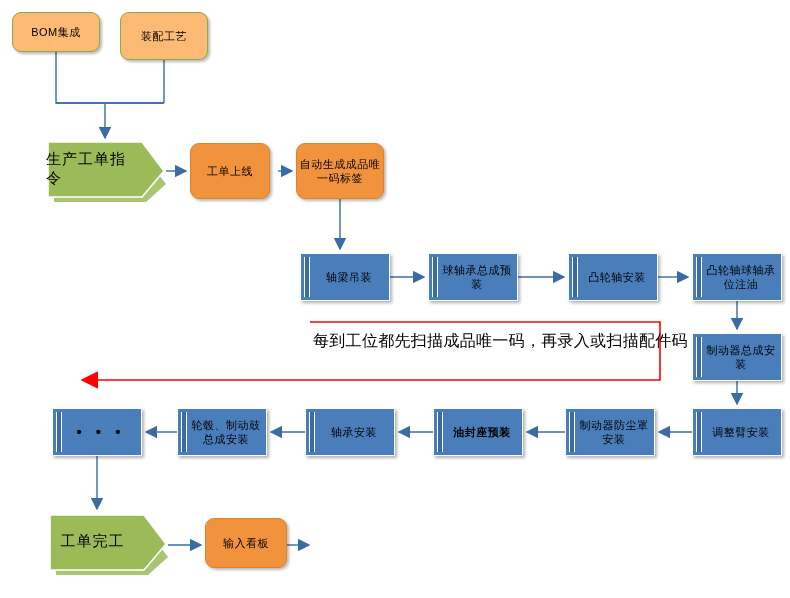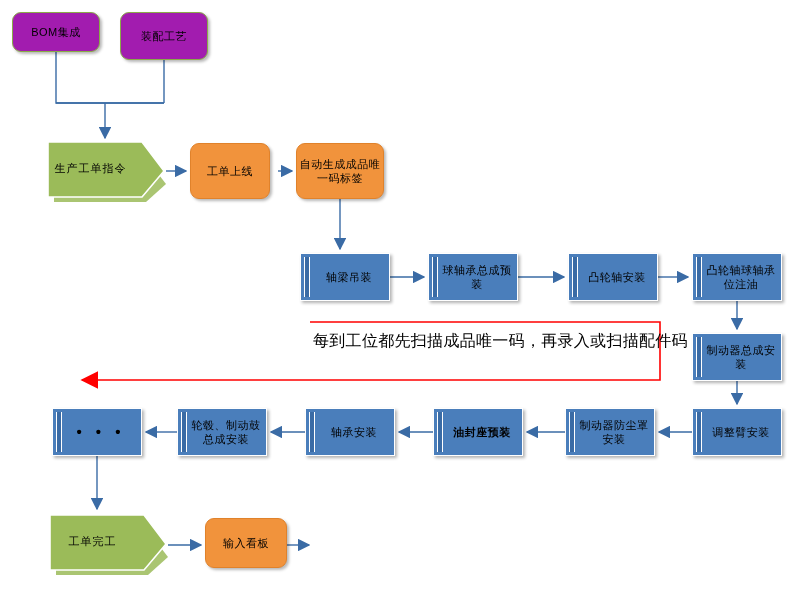--- a/index.html
+++ b/index.html
@@ -33,21 +33,21 @@
     justify-content: center;
     text-align: center;
     color: #000000;
     font-size: 11px;
     line-height: 14px;
     letter-spacing: 0.5px;
     z-index: 3;
   }
   
   .node.green-round {
-    background: #a21caf;
+    background: #fdba74;
     border: 1px solid #8AAB49;
     border-radius: 9px;
     box-shadow: 2px 2px 3px rgba(0,0,0,0.28);
   }
   
   .node.orange-round {
     background: #F1933C;
     border: 1px solid #E0822B;
     border-radius: 9px;
     box-shadow: 2px 2px 3px rgba(0,0,0,0.28);
@@ -89,21 +89,21 @@
   }
   .penta-label {
     position: absolute;
     left: 0;
     top: 0;
     width: 74%;
     height: 100%;
     display: flex;
     align-items: center;
     justify-content: center;
-    font-size: 11px;
+    font-size: 15px;
     letter-spacing: 1px;
     color: #000;
     z-index: 2;
   }
   .annotation {
     position: absolute;
     font-size: 16px;
     color: #000000;
     letter-spacing: 0.3px;
     white-space: nowrap;

